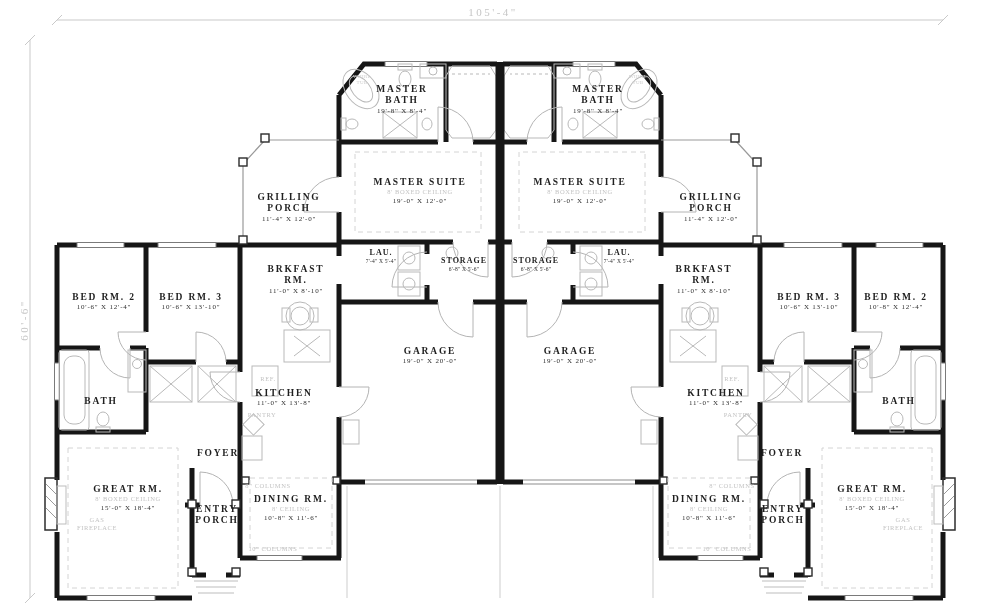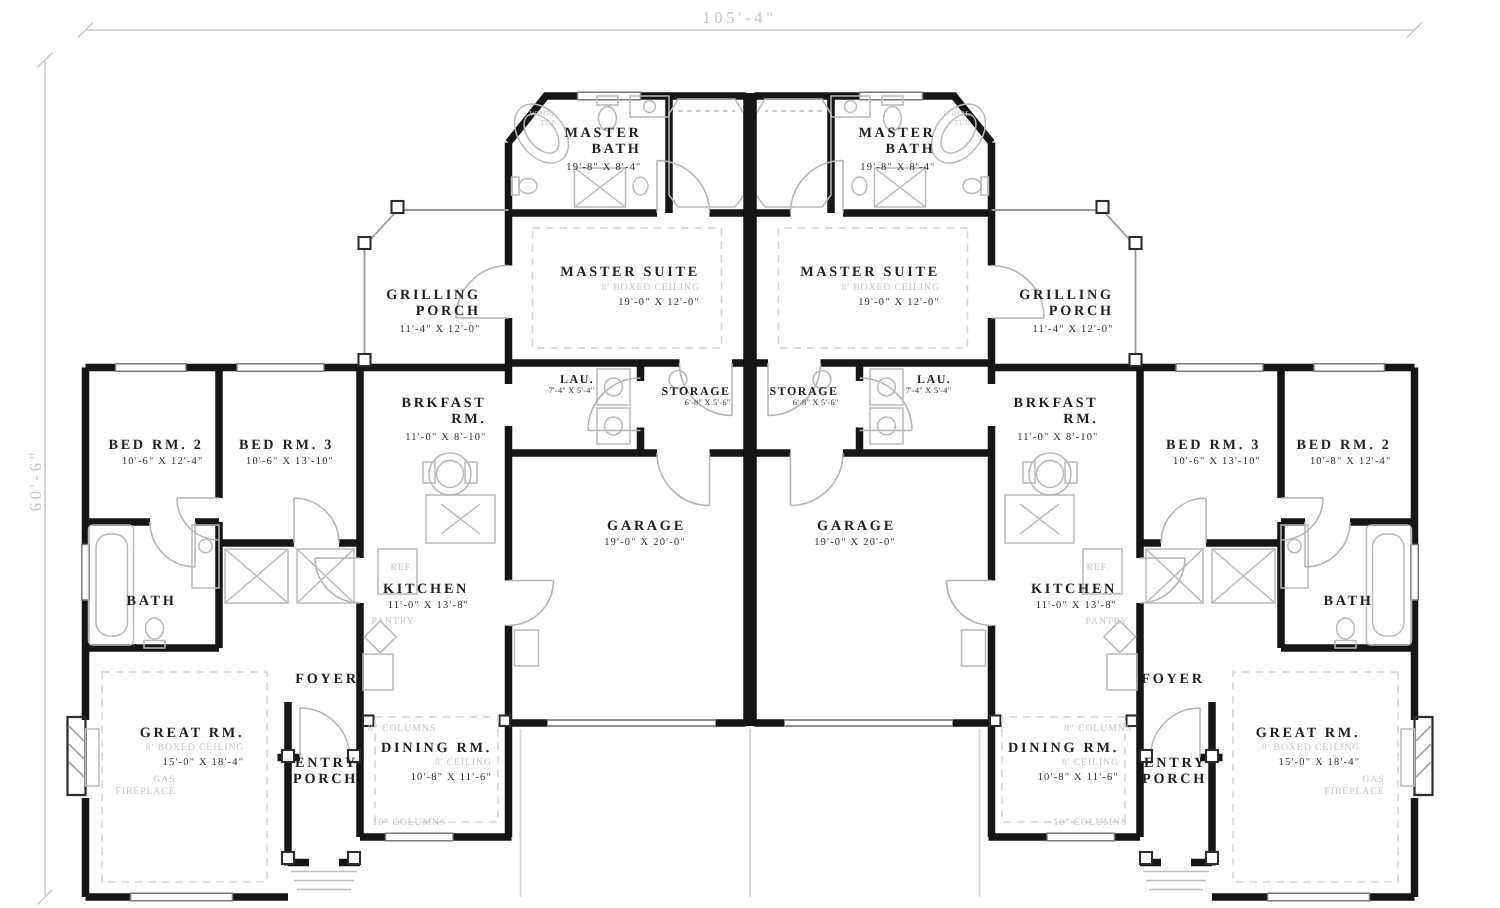--- a/index.html
+++ b/index.html
@@ -1,20 +1,20 @@
 <!DOCTYPE html>
 <html><head>
 <meta charset="utf-8">
 <style>
   html,body{margin:0;padding:0;background:#ffffff;}
   #canvas{position:relative;width:1000px;height:605px;background:#ffffff;overflow:hidden;
           font-family:"Liberation Serif",serif;}
   #plan-svg{position:absolute;left:0;top:0;}
   .lbl{position:absolute;transform:translateX(-50%);display:flex;flex-direction:column;
-       align-items:flex-end;line-height:1.25;text-align:center;white-space:nowrap;color:#1f1f1f;}
+       align-items:center;line-height:1.25;text-align:center;white-space:nowrap;color:#1f1f1f;}
   .nm{font:600 9.5px/1.2 "Liberation Serif",serif;letter-spacing:1.8px;color:#1f1f1f;}
   .dm{font:400 7px/1.35 "Liberation Serif",serif;letter-spacing:0.8px;color:#2e2e2e;}
   .ft{font:400 6.5px/1.3 "Liberation Serif",serif;letter-spacing:0.6px;color:#c4c4c4;}
   .tiny .nm{font-size:8px;letter-spacing:1px;}
   .tiny .dm{font-size:5.5px;letter-spacing:0.2px;}
   .faint .nm{font-size:6.5px;letter-spacing:0.6px;color:#c4c4c4;font-weight:400;}
   .micro .nm{font-size:5px;letter-spacing:0.3px;color:#cccccc;font-weight:400;}
   .dim-h{position:absolute;left:493px;top:6px;transform:translateX(-50%);
          font:400 11px "Liberation Serif",serif;letter-spacing:2.5px;color:#c6c6c6;}
   .dim-v{position:absolute;left:24px;top:320px;transform:translate(-50%,-50%) rotate(-90deg);

